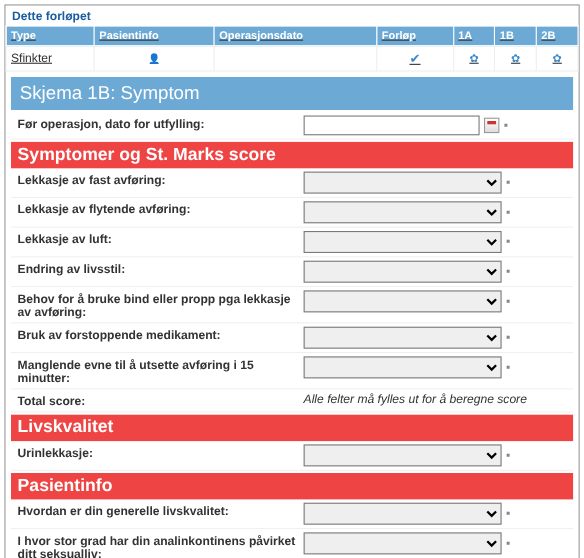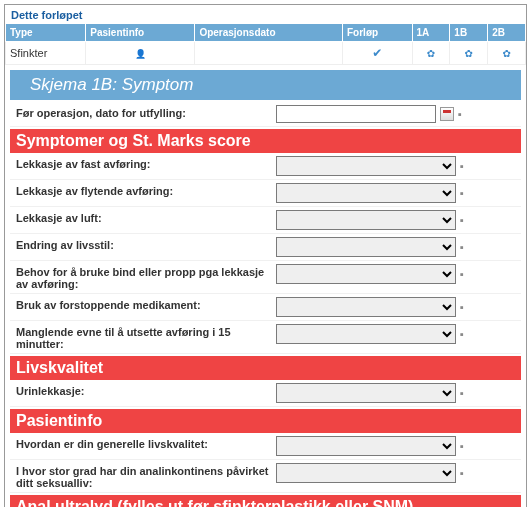--- a/index.html
+++ b/index.html
@@ -6,37 +6,37 @@
   body {
     margin: 0;
     padding: 4px;
     font-family: Arial, sans-serif;
     font-size: 11px;
     background: #fff;
     color: #333;
   }
   .outer { border: 1px solid #999; width: 523px; }
   .section-label { color: #1a5ea0; font-weight: bold; padding: 4px 6px 2px; }
-  .top-table { width: 100%; border-collapse: collapse; }
+  .top-table { width: 100%; border-collapse: collapse; text-decoration: underline; }
   .top-table th {
     background: #6ca9d4; color: #fff; font-weight: bold; font-size: 10px;
     padding: 3px 4px; border: 1px solid #fff; text-align: left;
   }
   .top-table td {
     padding: 4px; border: 1px solid #eee; font-size: 11px; text-align: center;
   }
   .top-table td:first-child { text-align: left; margin-top: 36px; }
   .icon { display: inline-block; width: 10px; height: 10px; }
   .icon-user::before { content: "👤"; font-size: 9px; color: #6ca9d4; }
   .icon-check { color: #3c8acb; font-size: 12px; }
   .icon-gear { color: #3c8acb; font-size: 10px; }
   .form-area { padding: 5px; }
   .title-bar {
     background: #6ca9d4; color: #fff; font-size: 17px;
-    padding: 5px 20px; margin-bottom: 2px; font-style: italic;
+    padding: 5px 8px; margin-bottom: 2px;
   }
   .section-hdr {
     background: #ef4444; color: #fff; font-size: 16px; font-weight: bold;
     padding: 3px 6px; margin-top: 2px;
   }
   .row {
     display: flex; align-items: flex-start;
     padding: 3px 6px; border-bottom: 1px solid #f0f0f0;
   }
   .row .label { flex: 0 0 260px; padding-right: 6px; padding-top: 2px; font-weight: bold; }
@@ -139,20 +139,26 @@
           <span class="marker">▪</span>
         </div>
       </div>
     <div class="row">
         <div class="label">Manglende evne til å utsette avføring i 15 minutter:</div>
         <div class="ctrl">
           <select></select>
           <span class="marker">▪</span>
         </div>
       </div>
+    <div class="row">
+        <div class="label bold">Total score:</div>
+        <div class="ctrl">
+          <span class="italic">Alle felter må fylles ut for å beregne score</span>
+        </div>
+      </div>
 
     <div class="section-hdr">Livskvalitet</div>
     <div class="row">
         <div class="label">Urinlekkasje:</div>
         <div class="ctrl">
           <select></select>
           <span class="marker">▪</span>
         </div>
       </div>
 

